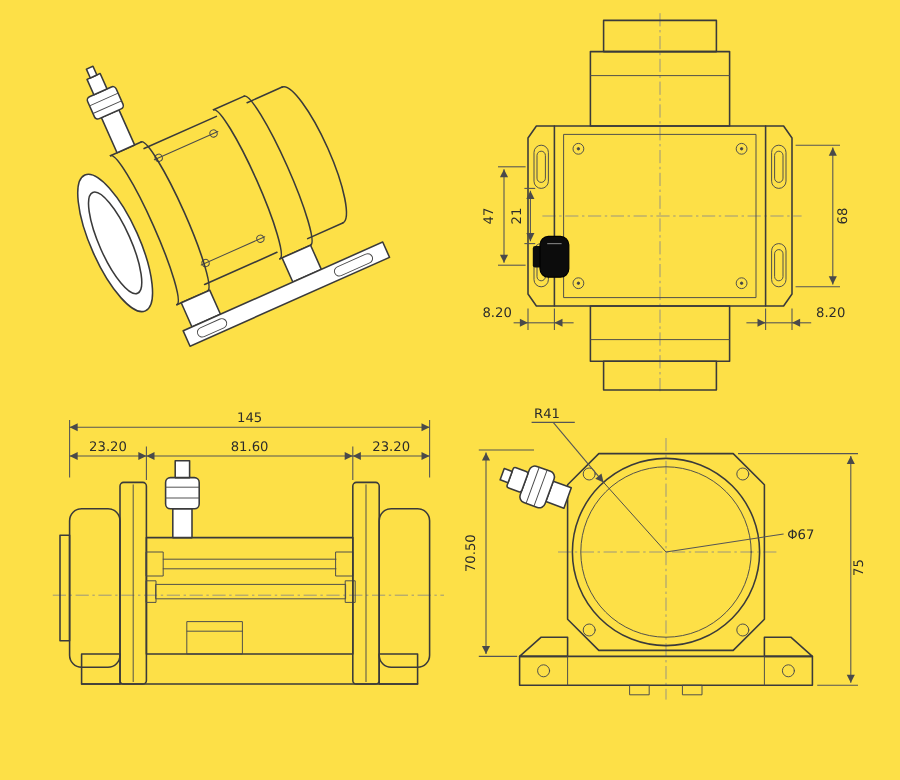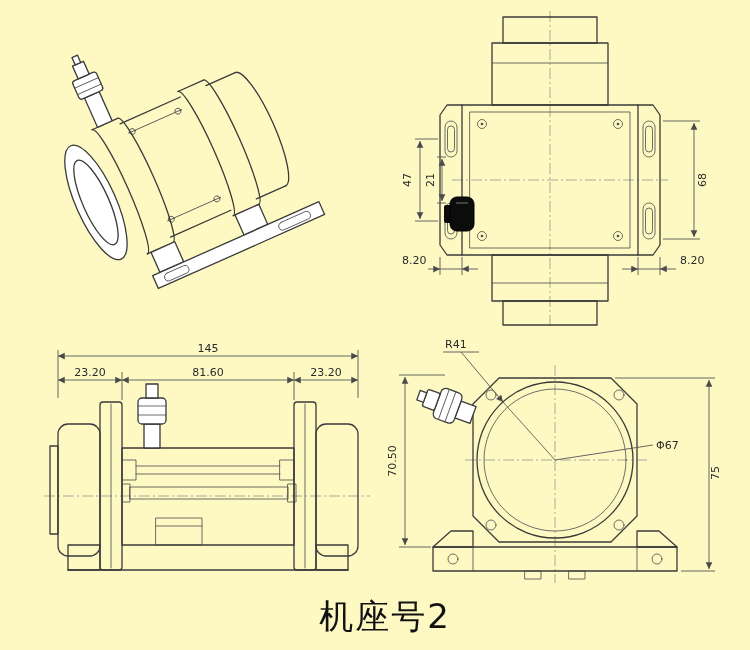--- a/index.html
+++ b/index.html
@@ -1,18 +1,18 @@
 <!DOCTYPE html>
 <html><head>
 <meta charset="utf-8">
 <style>
   * { margin:0; padding:0; box-sizing:border-box; }
   html,body { width:750px; height:650px; background:#ffffff; overflow:hidden;
               font-family:"DejaVu Sans","Liberation Sans",sans-serif; }
-  .canvas { position:relative; width:750px; height:650px; background:#fef9c3; }
+  .canvas { position:relative; width:750px; height:650px; background:#fde047; }
   .view { position:absolute; }
   svg text { font-family:"DejaVu Sans","Liberation Sans",sans-serif; fill:#2b2b2b; }
   .obj  { stroke:#3a3a3a; stroke-width:1.3; fill:none; stroke-linejoin:round; stroke-linecap:round; }
   .thin { stroke:#4a4a4a; stroke-width:0.8; fill:none; }
   .dim  { stroke:#555;    stroke-width:0.9; fill:none; }
   .cl   { stroke:#888;    stroke-width:0.7; fill:none; stroke-dasharray:11 3 2 3; }
   .dimtext { font-size:11px; }
   .title { position:absolute; left:285px; top:594px; width:200px; text-align:center;
            font-size:34px; color:#111; letter-spacing:2px; }
 </style>
@@ -248,15 +248,14 @@
       <line class="dim" x1="20" y1="42" x2="20" y2="210" marker-start="url(#arw)" marker-end="url(#arw)"></line>
       <text class="dimtext" text-anchor="middle" transform="rotate(-90 11 126)" x="11" y="126">70.50</text>
 
       <line class="dim" x1="230" y1="43" x2="330" y2="43"></line>
       <line class="dim" x1="296" y1="236" x2="330" y2="236"></line>
       <line class="dim" x1="324" y1="45" x2="324" y2="234" marker-start="url(#arw)" marker-end="url(#arw)"></line>
       <text class="dimtext" text-anchor="middle" transform="rotate(-90 334 138)" x="334" y="138">75</text>
     </g>
   </svg>
 
-  <div class="title">机座号2</div>
 
 </div>
 
 </body></html>

